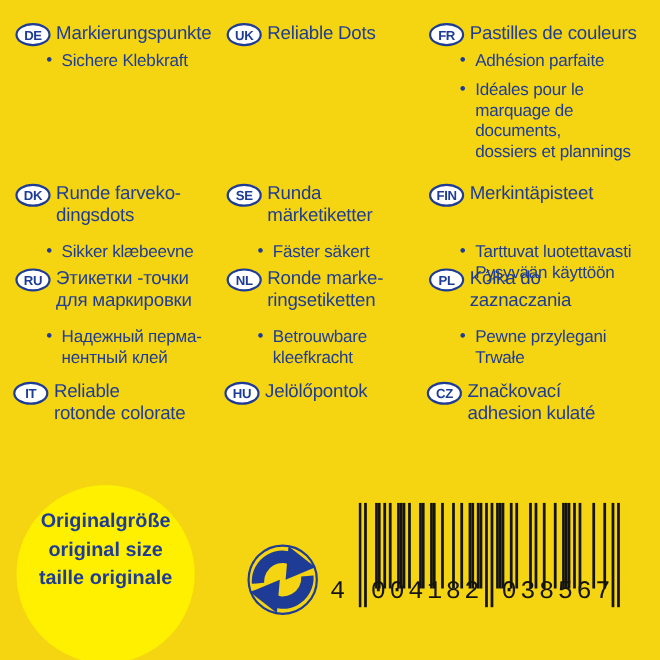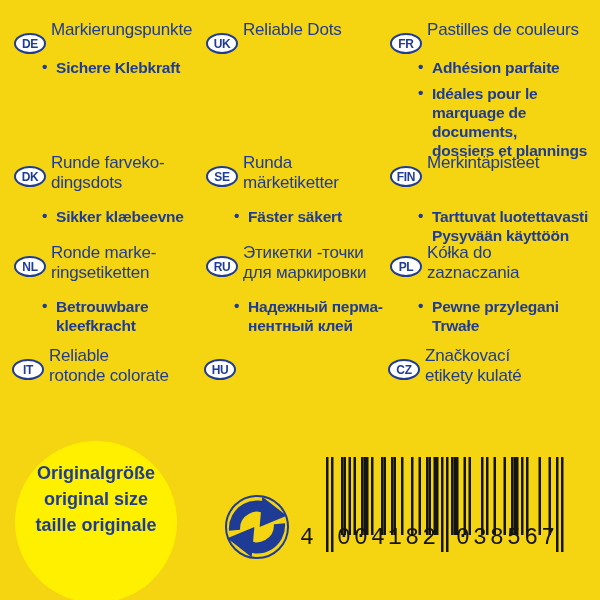--- a/index.html
+++ b/index.html
@@ -5,38 +5,38 @@
   html,body{margin:0;padding:0;}
   body{
     width:600px;height:600px;position:relative;overflow:hidden;
     background:#f5d411;
     font-family:"Liberation Sans","DejaVu Sans",sans-serif;
     color:#1e3c96;
   }
   .row{position:absolute;left:0;width:600px;display:grid;
        grid-template-columns:192px 184px 224px;padding-left:14px;box-sizing:border-box;}
   #row1{top:20px;}
-  #row2{top:153px;}
+  #row2{top:166px;}
   #row3{top:243px;}
   #row4{top:346px;padding-left:12px;}
   .sec{padding-right:6px;}
   .sec-head{display:flex;align-items:flex-start;gap:5px;}
   .badge{
     flex:0 0 auto;min-width:32px;height:21px;box-sizing:border-box;
     border:2.5px solid #1e3c96;border-radius:50%;background:#ffffff;
     color:#1e3c96;font-weight:bold;font-size:12px;line-height:16px;
     display:flex;align-items:center;justify-content:center;
-    padding:0 3px;margin-top:13px;letter-spacing:-0.3px;
+    padding:0 3px;margin-top:1px;letter-spacing:-0.3px;
   }
   .title{
     font-weight:normal;font-size:17px;line-height:1.2;
     white-space:pre-line;letter-spacing:-0.2px;
   }
   .minh .sec-head{min-height:50px;}
-  .bullets{margin:5px 0 0 28px;font-weight:bold;}
+  .bullets{margin:5px 0 0 28px;}
   .bullet{
     position:relative;padding-left:14px;font-size:15.5px;line-height:1.22;
     white-space:pre-line;margin-bottom:7px;letter-spacing:-0.2px;
   }
   .bullet::before{content:"\2022";position:absolute;left:0;top:-1px;}
   
   .size-circle{
     position:absolute;left:15px;top:441px;width:162px;height:162px;
     border-radius:50%;background:#fff000;
     display:flex;flex-direction:column;align-items:center;
@@ -124,42 +124,42 @@
     <div class="bullets">
       <div class="bullet">Tarttuvat luotettavasti
 Pysyvään käyttöön</div>
     </div>
   </div>
 </div>
 
 <div class="row minh" id="row3">
   <div class="sec">
     <div class="sec-head">
+      <span class="badge">RU</span>
+      <span class="title">Этикетки -точки
+для маркировки</span>
+    </div>
+    <div class="bullets">
+      <div class="bullet">Надежный перма-
+нентный клей</div>
+    </div>
+  </div>
+  <div class="sec">
+    <div class="sec-head">
       <span class="badge">NL</span>
       <span class="title">Ronde marke-
 ringsetiketten</span>
     </div>
     <div class="bullets">
       <div class="bullet">Betrouwbare
 kleefkracht</div>
     </div>
   </div>
   <div class="sec">
     <div class="sec-head">
-      <span class="badge">RU</span>
-      <span class="title">Этикетки -точки
-для маркировки</span>
-    </div>
-    <div class="bullets">
-      <div class="bullet">Надежный перма-
-нентный клей</div>
-    </div>
-  </div>
-  <div class="sec">
-    <div class="sec-head">
       <span class="badge">PL</span>
       <span class="title">Kółka do
 zaznaczania</span>
     </div>
     <div class="bullets">
       <div class="bullet">Pewne przylegani
 Trwałe</div>
     </div>
   </div>
 </div>
@@ -168,27 +168,28 @@
   <div class="sec">
     <div class="sec-head">
       <span class="badge">IT</span>
       <span class="title">Reliable
 rotonde colorate</span>
     </div>
   </div>
   <div class="sec">
     <div class="sec-head">
       <span class="badge">HU</span>
+      <span class="title">Jelölőpontok</span>
     </div>
   </div>
   <div class="sec">
     <div class="sec-head">
       <span class="badge">CZ</span>
       <span class="title">Značkovací
-etikety kulaté</span>
+adhesion kulaté</span>
     </div>
   </div>
 </div>
 
 <div class="size-circle">
   <span class="line">Originalgröße</span>
   <span class="line">original size</span>
   <span class="line">taille originale</span>
 </div>
 

